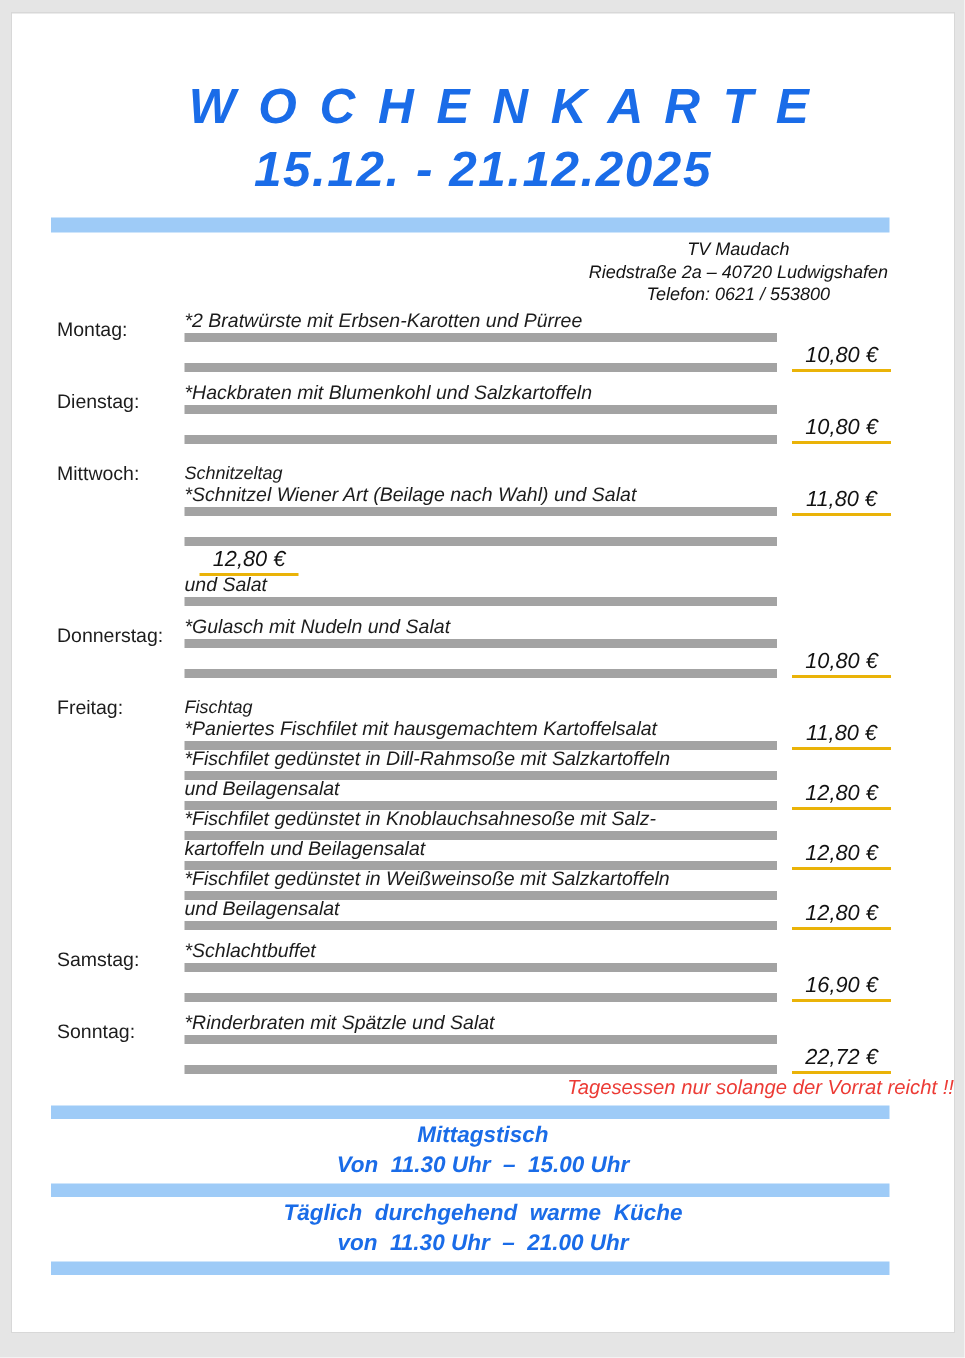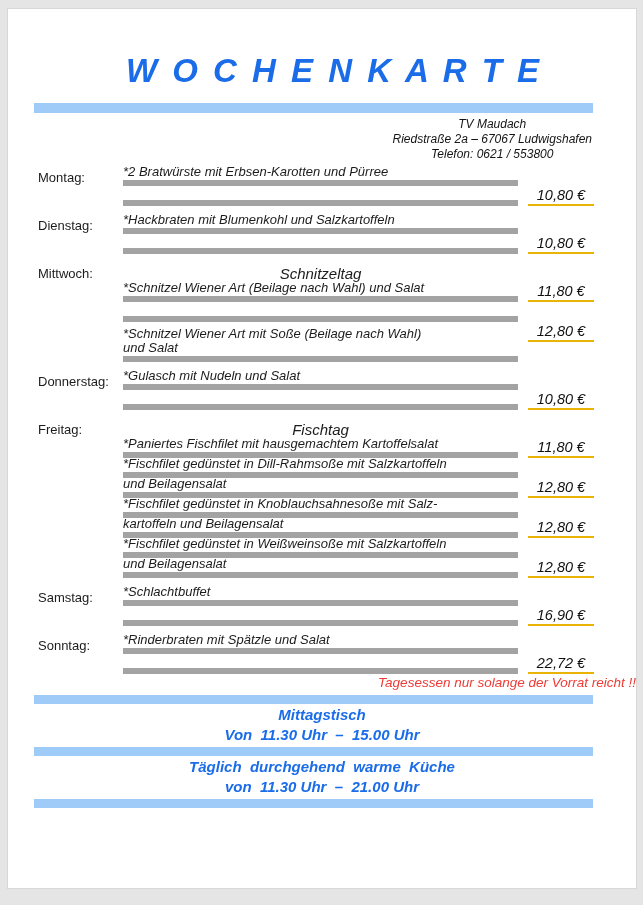--- a/index.html
+++ b/index.html
@@ -64,21 +64,21 @@
   .dish {
     width: 395px;
     font-style: italic;
     font-size: 13px; line-height: 17px;
     color: #1c1c1c;
     flex: none;
     white-space: nowrap;
     overflow: hidden;
   }
   .dish.u { border-bottom: 6px solid #a3a3a3; }
-  .dish.center { text-align: center; font-size: 15px; }
+  .dish.center { font-size: 12px; }
   .price {
     width: 66px;
     margin-left: 10px;
     flex: none;
     text-align: center;
     font-style: italic;
     font-size: 14.5px; line-height: 18px;
     color: #111111;
     white-space: nowrap;
   }
@@ -101,26 +101,27 @@
   }
   .bar-mid { margin-top: 3px; }
 </style>
 </head>
 <body>
 
 <div class="canvas">
   <div class="sheet">
 
     <h1 class="title">W O C H E N K A R T E</h1>
+    <h2 class="date-range">15.12. - 21.12.2025</h2>
 
     <div class="bar bar-top"></div>
 
     <div class="address">
       <div>TV Maudach</div>
-      <div>Riedstraße 2a – 67067 Ludwigshafen</div>
+      <div>Riedstraße 2a – 40720 Ludwigshafen</div>
       <div>Telefon: 0621 / 553800</div>
     </div>
 
     <div class="menu" id="menu">
         <div class="menu-line">
     <div class="day">Montag:</div>
     <div class="dish u">*2 Bratwürste mit Erbsen-Karotten und Pürree</div>
     <div class="price"></div>
   </div>
         <div class="menu-line">
@@ -150,21 +151,20 @@
     <div class="dish u">*Schnitzel Wiener Art (Beilage nach Wahl) und Salat</div>
     <div class="price u">11,80 €</div>
   </div>
         <div class="menu-line">
     <div class="day"></div>
     <div class="dish u"></div>
     <div class="price"></div>
   </div>
         <div class="menu-line">
     <div class="day"></div>
-    <div class="dish">*Schnitzel Wiener Art mit Soße (Beilage nach Wahl)</div>
     <div class="price u">12,80 €</div>
   </div>
         <div class="menu-line">
     <div class="day"></div>
     <div class="dish u">und Salat</div>
     <div class="price"></div>
   </div>
         <div class="spacer"></div>
         <div class="menu-line">
     <div class="day">Donnerstag:</div>

